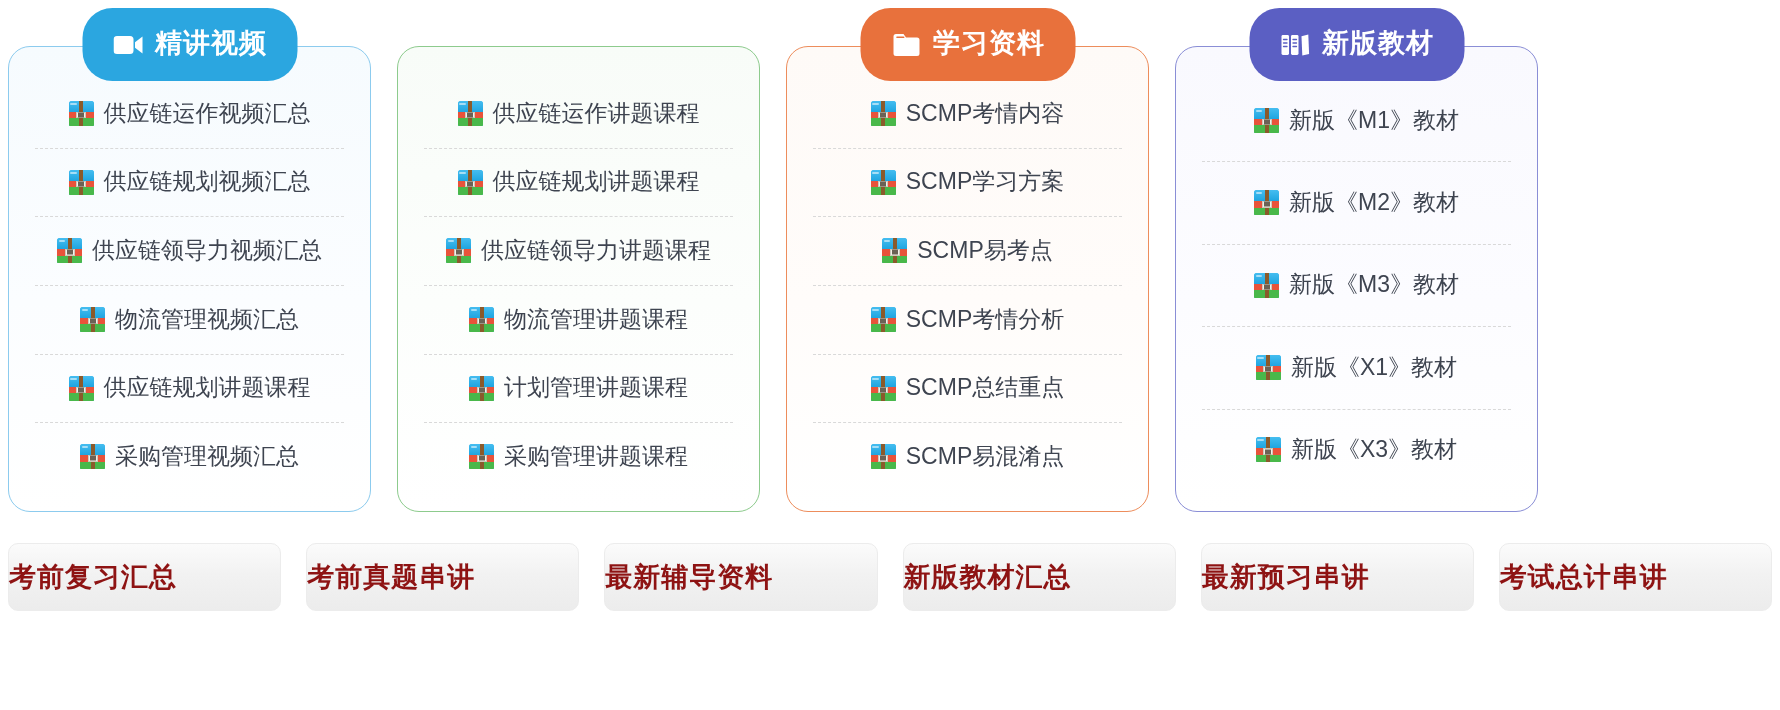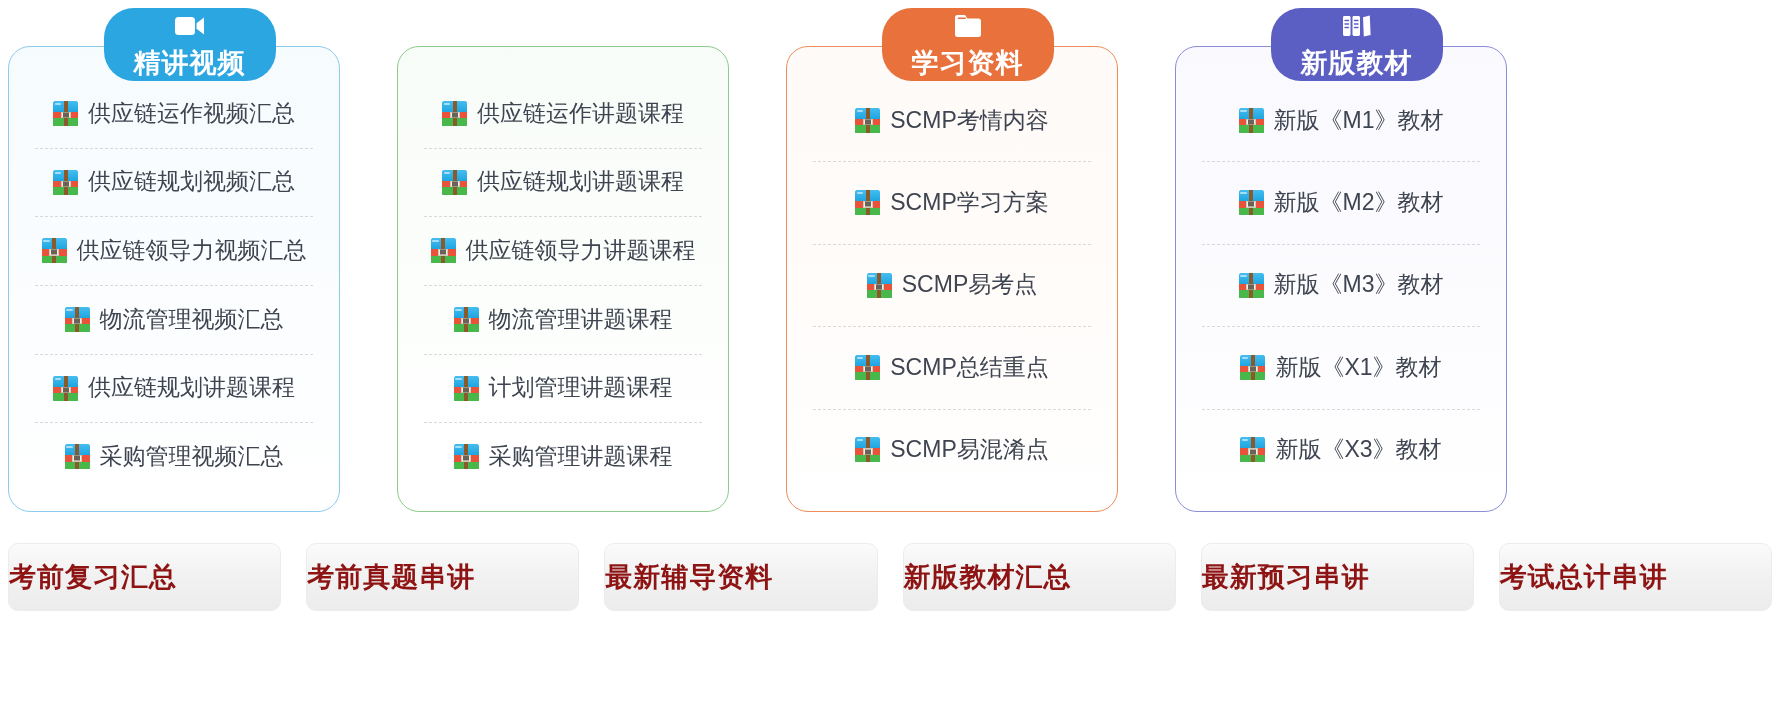--- a/index.html
+++ b/index.html
@@ -23,42 +23,41 @@
   }
   .card-wrap {
     position: relative;
     width: 363px;
     height: 520px;
     flex: 0 0 auto;
   }
   .card-body {
     position: absolute;
     left: 0; top: 46px;
-    width: 332px;
+    width: 363px;
     height: 466px;
     border: 1.6px solid #8fc8ee;
     border-radius: 22px;
     background: linear-gradient(180deg, #f7fbfe 0%, #fbfdff 60%, #ffffff 100%);
   }
   .card-head {
     position: absolute;
     top: 8px;
     left: 50%;
     transform: translateX(-50%);
     height: 73px;
     border-radius: 30px;
     display: flex;
     align-items: center;
     justify-content: center;
     gap: 11px;
     padding: 0 30px;
     color: #fff;
     z-index: 5;
     white-space: nowrap;
-    flex-direction: column;
   }
   .card-head .head-label {
     font-size: 27px;
     font-weight: bold;
     letter-spacing: 1px;
     line-height: 1;
     position: relative;
     top: -1px;
   }
   .head-icon {
@@ -411,20 +410,33 @@
                 <i class="band-sky"></i>
                 <i class="band-red"></i>
                 <i class="band-green"></i>
                 <i class="strap"></i>
                 <i class="buckle">
                   <i class="buckle-in"></i>
                 </i>
                 <i class="gloss"></i>
               </span>
             <span class="item-label">SCMP易考点</span>
+          </div>
+          <div class="list-item">
+            <span class="rar-icon">
+                <i class="band-sky"></i>
+                <i class="band-red"></i>
+                <i class="band-green"></i>
+                <i class="strap"></i>
+                <i class="buckle">
+                  <i class="buckle-in"></i>
+                </i>
+                <i class="gloss"></i>
+              </span>
+            <span class="item-label">SCMP考情分析</span>
           </div>
           <div class="list-item">
             <span class="rar-icon">
                 <i class="band-sky"></i>
                 <i class="band-red"></i>
                 <i class="band-green"></i>
                 <i class="strap"></i>
                 <i class="buckle">
                   <i class="buckle-in"></i>
                 </i>

